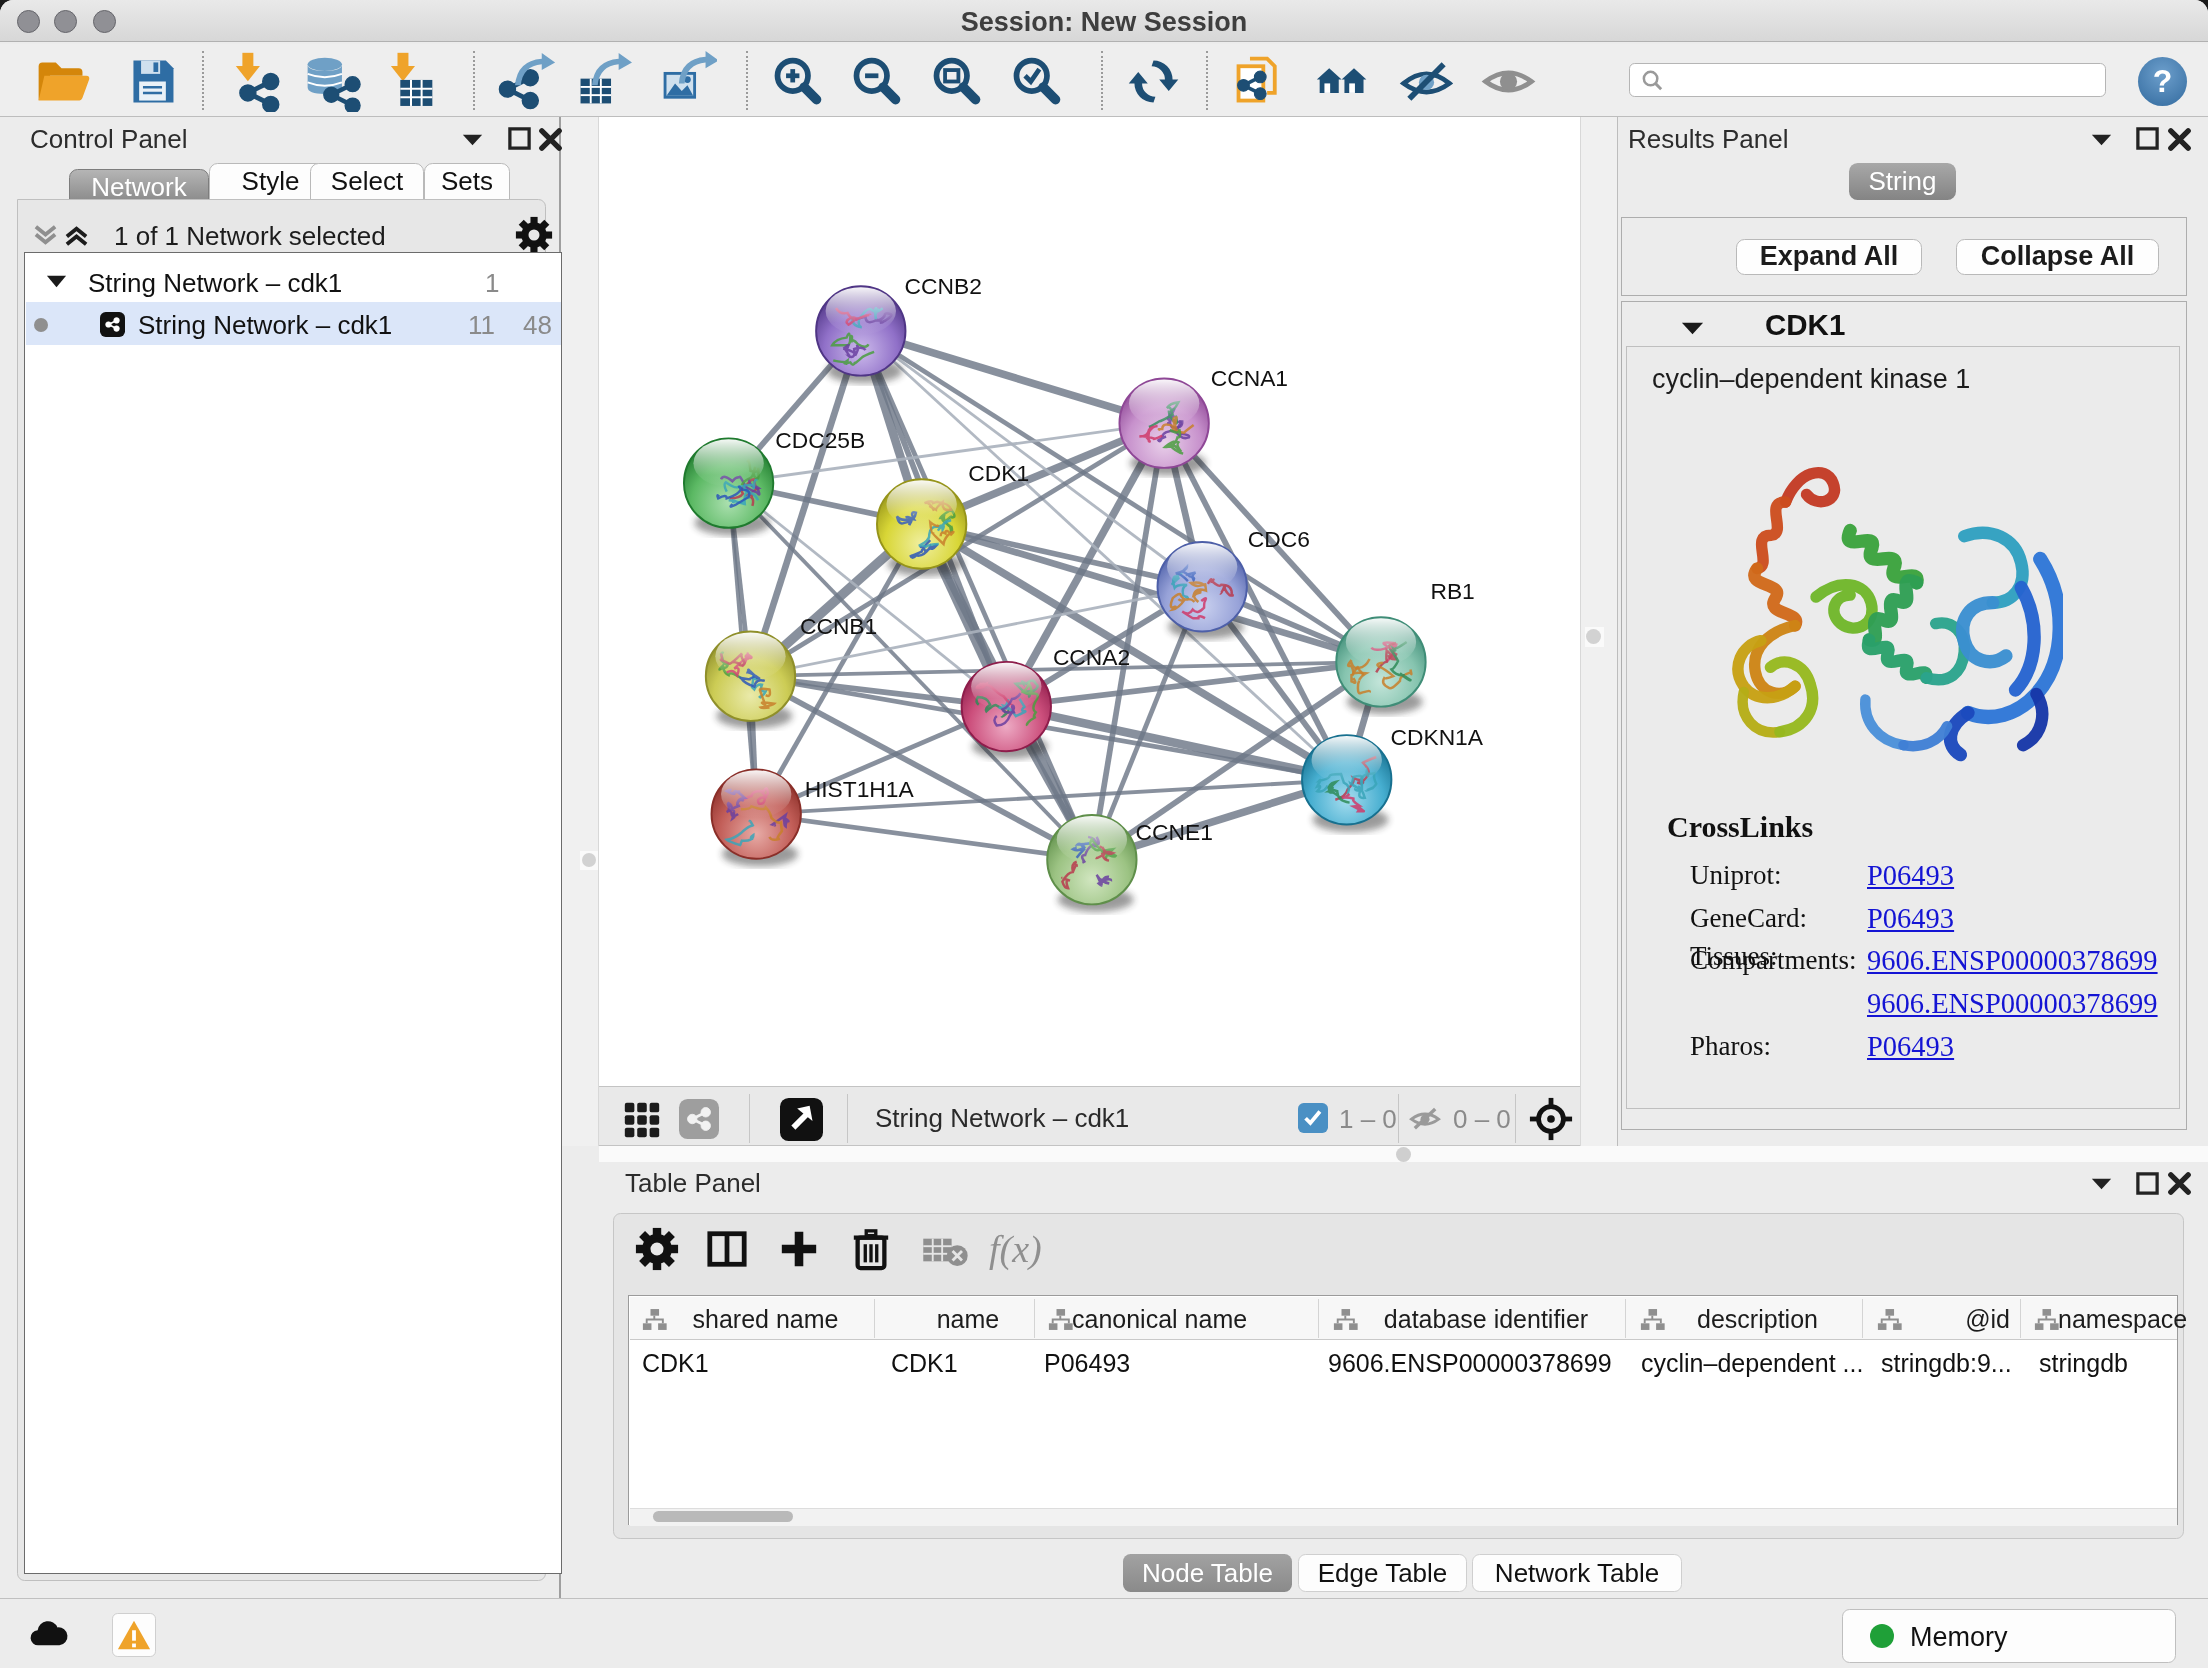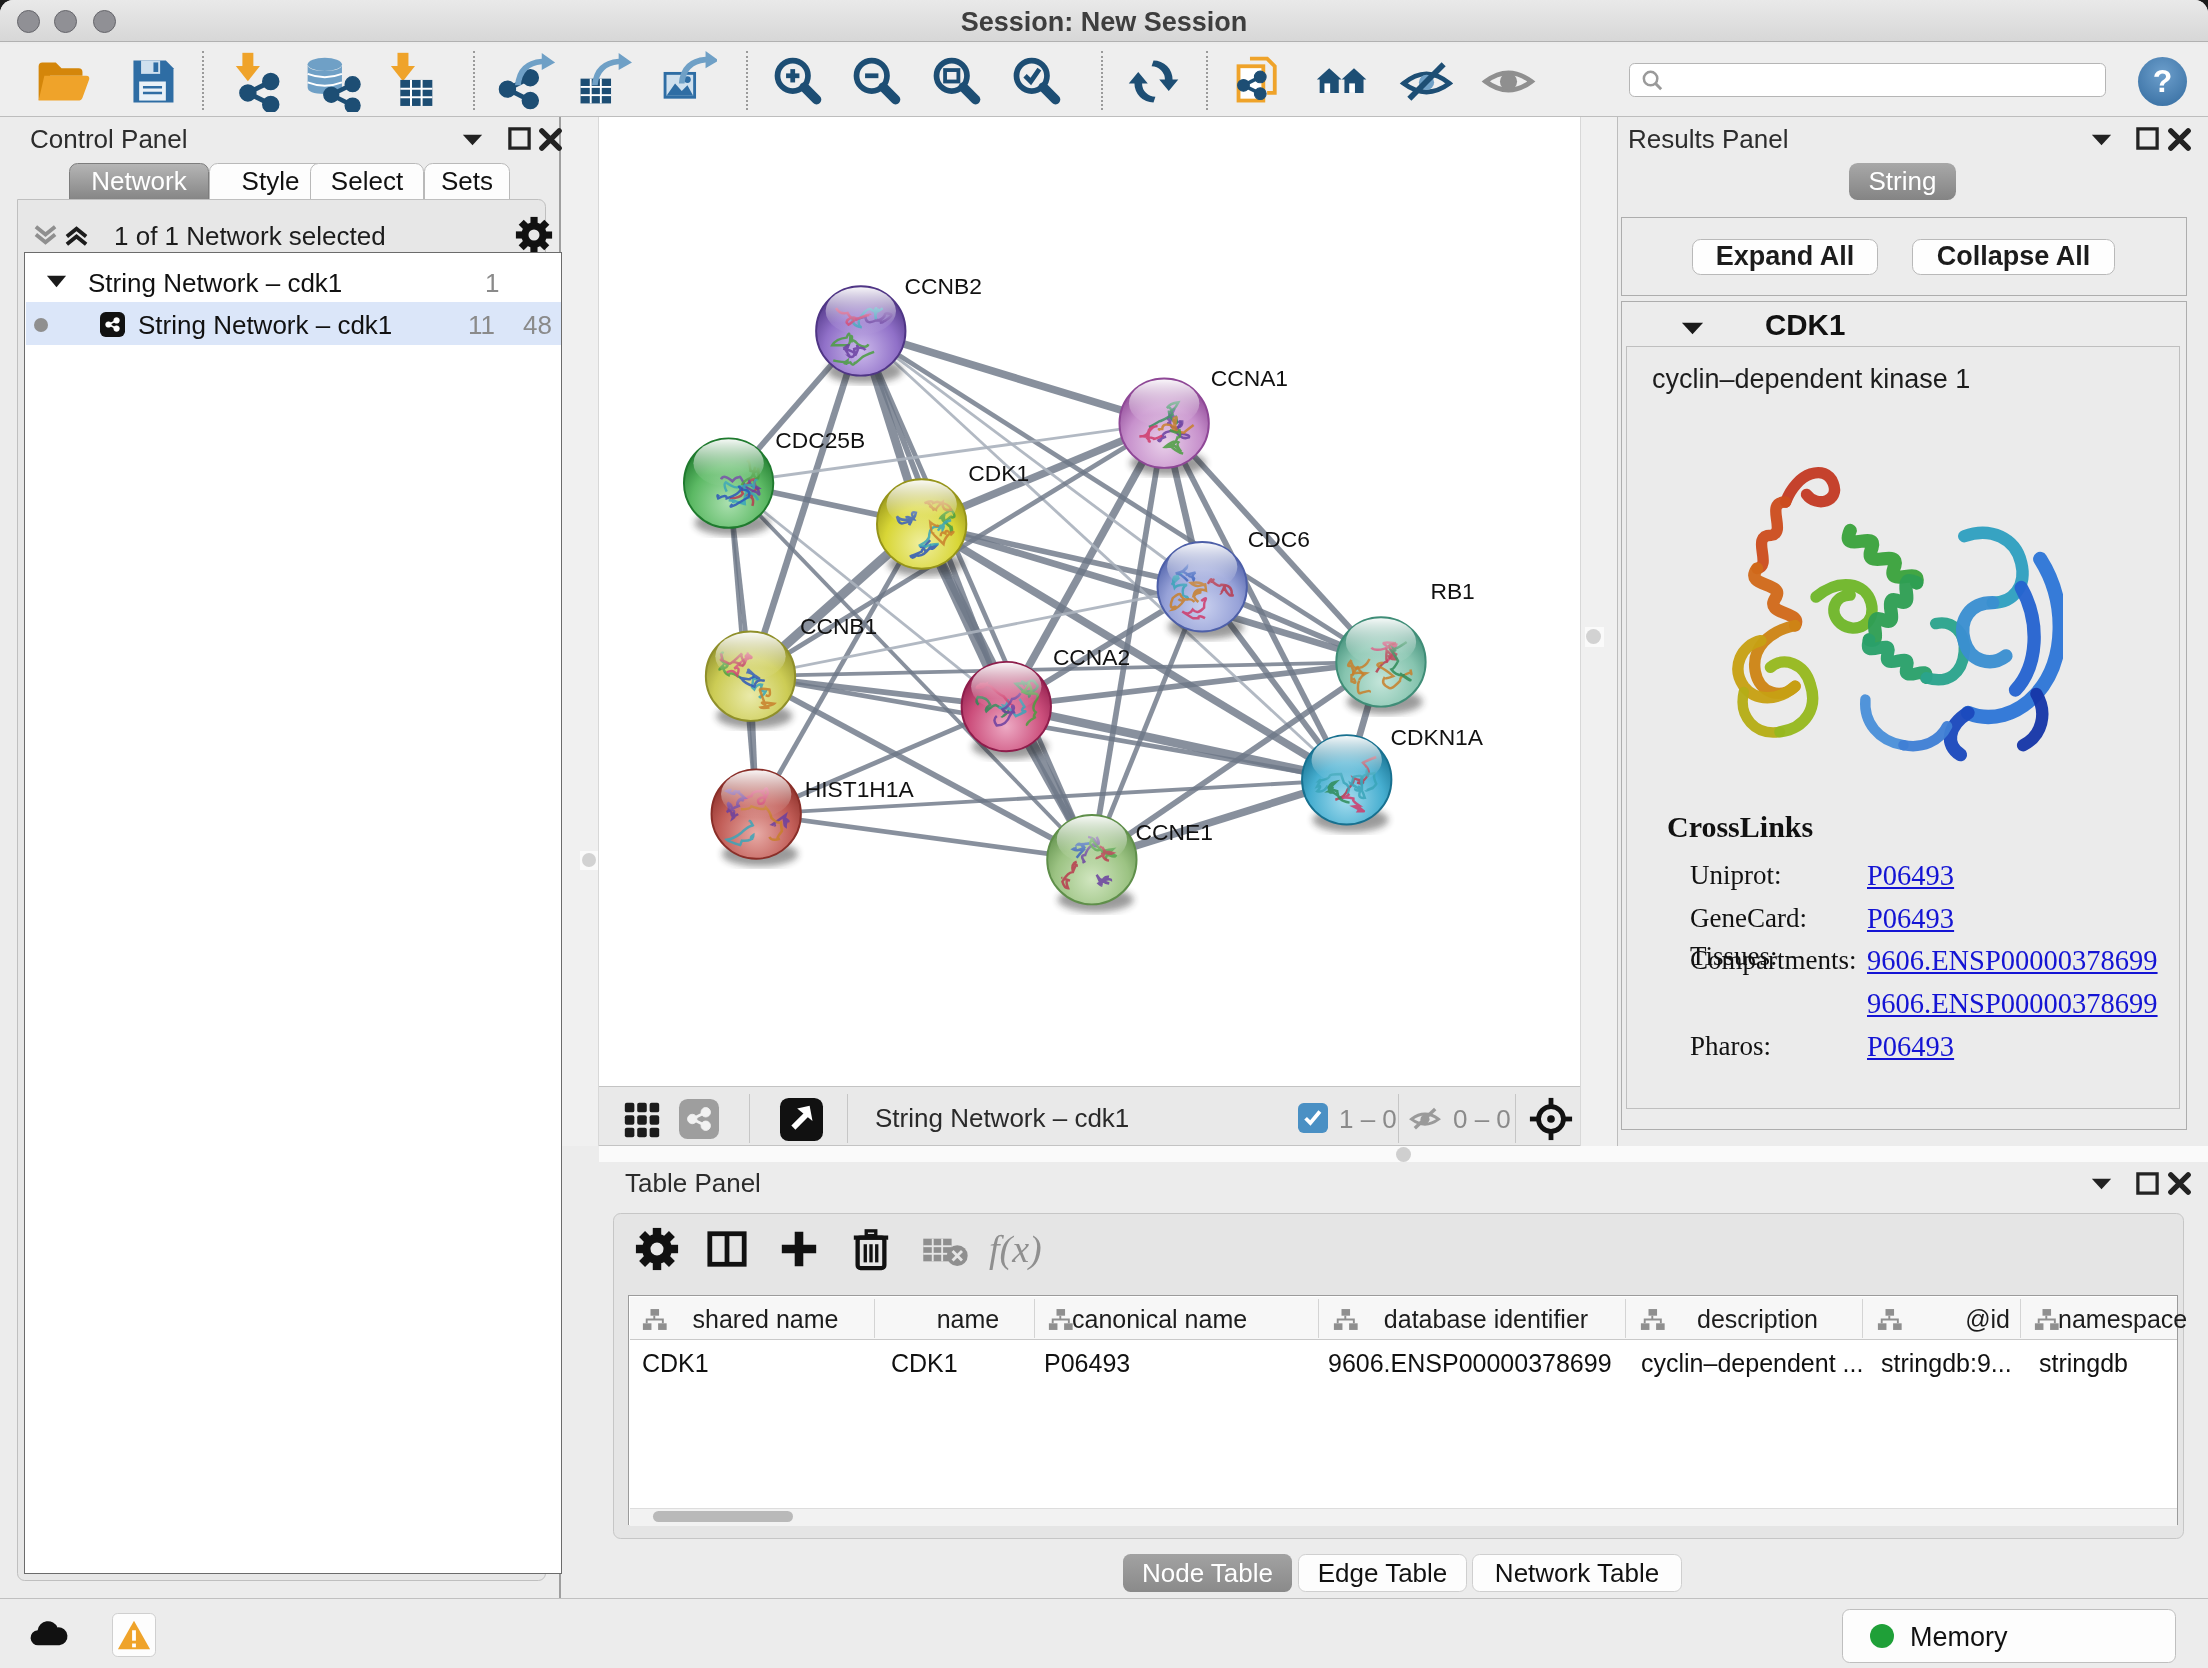--- a/index.html
+++ b/index.html
@@ -5,23 +5,23 @@
 .win { position:absolute; left:0; top:0; width:2208px; height:1668px; border-radius:13.3px 13.3px 0 0; overflow:hidden; background:#ececec; }
 .abs { position:absolute; }
 .titlebar { left:0; top:0; width:2208px; height:42px; background:linear-gradient(#e9e9e9,#d7d7d7); border-bottom:1.9px solid #b1b1b1; }
 .tl { border-radius:50%; width:23px; height:23px; top:9.5px; background:#909095; border:1.4px solid #65656b; }
 .title { width:100%; text-align:center; top:6.7px; font-size:27px; font-weight:bold; color:#3e3e3e; }
 .toolbar { left:0; top:44px; width:2208px; height:73px; background:#eeeeee; border-bottom:1.9px solid #bdbdbd; }
 .panelbg { background:#ececec; }
 .ptitle { font-size:26px; color:#2c2c2c; }
 .tab { position:absolute; top:163px; height:37px; border:1px solid #b9b9b9; background:#fdfdfd; color:#111;
        font-size:26px; text-align:center; line-height:35px; border-radius:8.6px 8.6px 0 0; }
-.tabsel { background:linear-gradient(#b5b5b5,#868686); color:#fff; border-color:#7d7d7d; }
+.tabsel { background:linear-gradient(#b5b5b5,#868686); color:#fff; border-color:#7d7d7d;margin-top:6px; }
 .btn { position:absolute; background:#fefefe; border:1.9px solid #b9b9b9; border-radius:8.6px; font-size:27px;
-       color:#1c1c1c; text-align:center; }
+       color:#1c1c1c; text-align:center;margin-left:44px; }
 .link { color:#1414d4; text-decoration:underline; }
 .serif { font-family:"Liberation Serif", serif; }
 </style></head><body>
 <div class="win">
     <div class="abs titlebar"></div>
     <div class="abs tl" style="left:17px"></div>
     <div class="abs tl" style="left:54px"></div>
     <div class="abs tl" style="left:93px"></div>
     <div class="abs title">Session: New Session</div>
     <div class="abs toolbar"></div>

